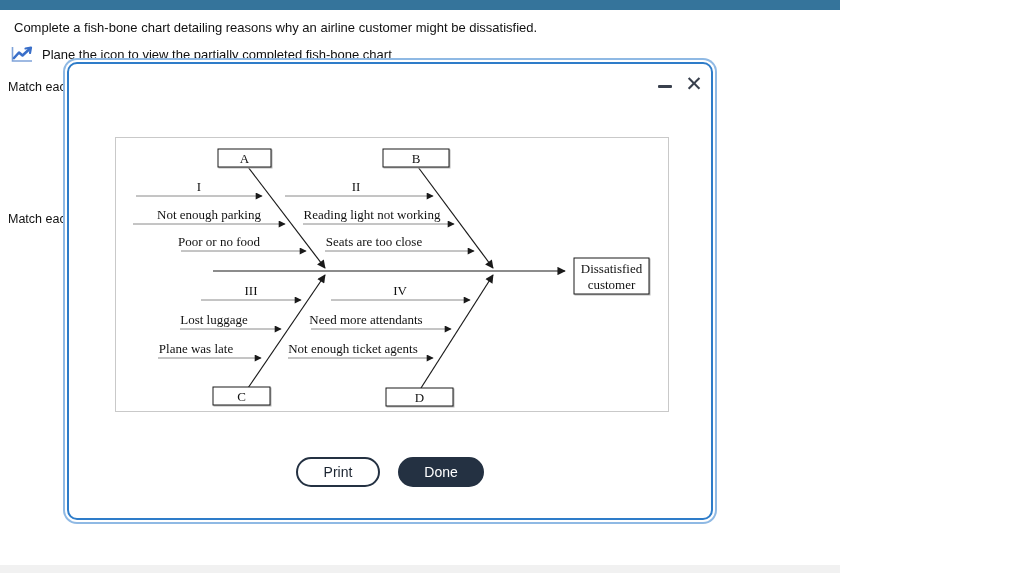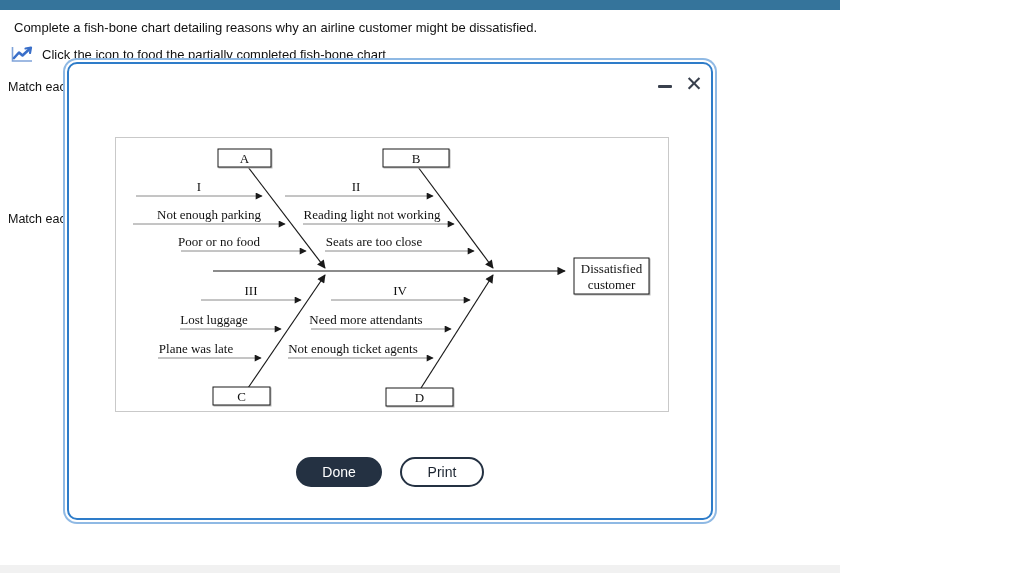--- a/index.html
+++ b/index.html
@@ -67,21 +67,21 @@
   <div class="instruction">Complete a fish-bone chart detailing reasons why an airline customer might be dissatisfied.</div>
 
   <div class="icon-row">
     <span style="display:inline-flex;">
       <svg width="24" height="17" viewBox="0 0 24 17">
         <path d="M2.5 1 V15 H22" stroke="#7FA3D9" stroke-width="1.6" fill="none"></path>
         <path d="M4 12 L9 6.5 L12.5 9.5 L19 3.5" stroke="#3A6FC9" stroke-width="2.6" fill="none" stroke-linecap="round" stroke-linejoin="round"></path>
         <path d="M15.5 2.5 L21 1.5 L20 7" stroke="#3A6FC9" stroke-width="2.2" fill="none" stroke-linecap="round" stroke-linejoin="round"></path>
       </svg>
     </span>
-    <span class="hint">Click the icon to food the partially completed fish-bone chart</span>
+    <span class="hint">Plane the icon to view the partially completed fish-bone chart</span>
   </div>
 
   <div class="match-label match-1">Match each</div>
   <div class="match-label match-2">Match each</div>
 
   <div class="modal">
     <div class="modal-title">Graph/chart</div>
 
     <button class="min-btn">
       <span class="min-bar"></span>
@@ -149,19 +149,19 @@
         <rect class="fbox" x="270" y="250" width="67" height="18"></rect>
         <text x="303.5" y="264" text-anchor="middle">D</text>
 
         <rect class="fbox" x="458" y="120" width="75" height="36"></rect>
         <text x="495.5" y="135" text-anchor="middle">Dissatisfied</text>
         <text x="495.5" y="151" text-anchor="middle">customer</text>
       </svg>
     </div>
 
     <div class="btn-row">
+      <button class="btn btn-print">Print</button>
       <button class="btn btn-done">Done</button>
-      <button class="btn btn-print">Print</button>
     </div>
   </div>
 
   <div class="bottom-strip"></div>
 </div>
 
 </body></html>

